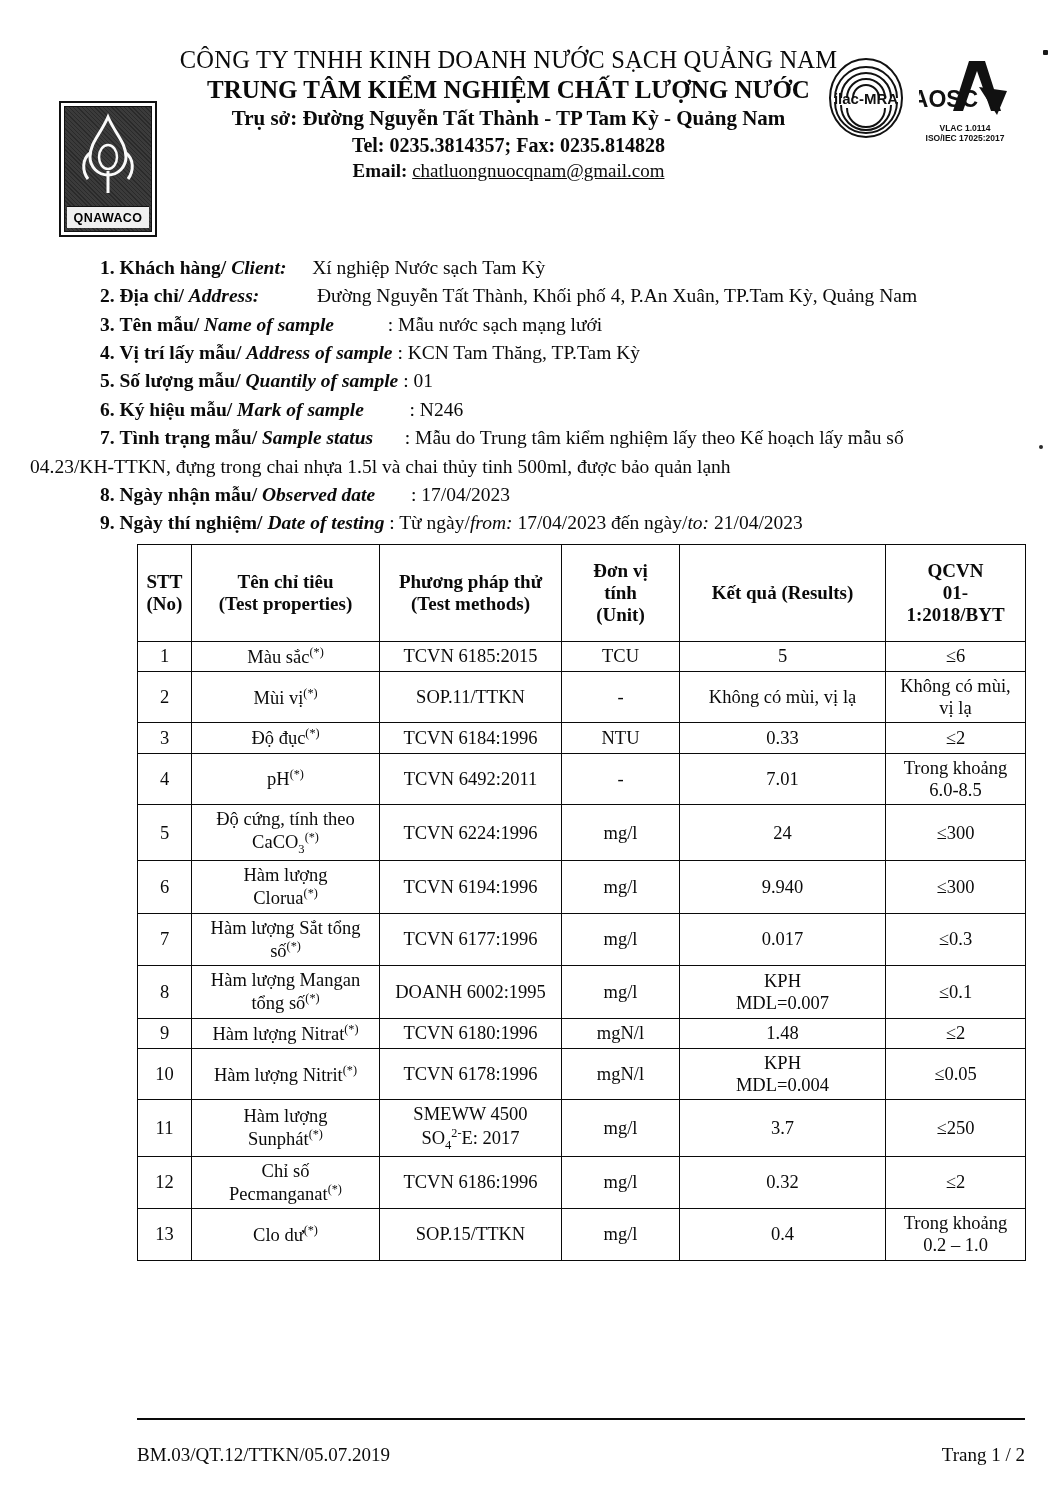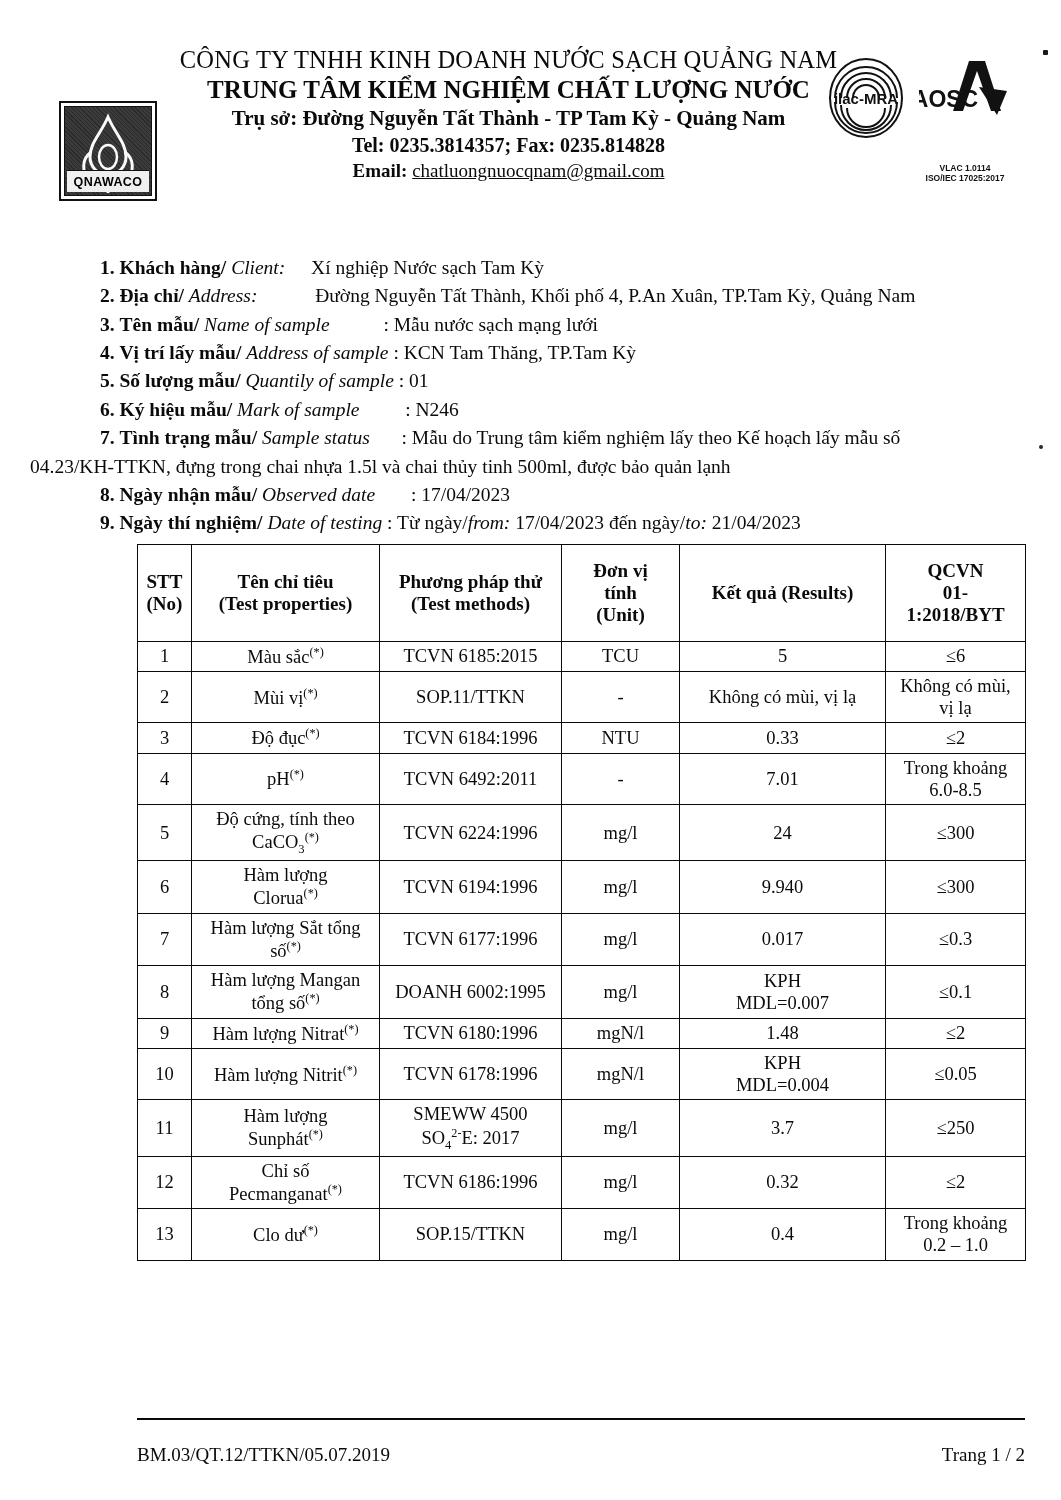--- a/index.html
+++ b/index.html
@@ -26,21 +26,21 @@
   .header {
     position: relative;
     height: 200px;
     padding-top: 46px;
   }
   .logo-left {
     position: absolute;
     left: 59px;
     top: 101px;
     width: 98px;
-    height: 100px;
+    height: 136px;
     border: 2px solid #111;
     padding: 3px;
     box-sizing: border-box;
     background: #fff;
   }
   .logo-left-inner {
     width: 100%;
     height: 100%;
     border: 1px solid #111;
     box-sizing: border-box;
@@ -143,21 +143,21 @@
   .info {
     margin: 8px 0 0 0;
     padding: 0 30px 0 100px;
     font-size: 19.5px;
     line-height: 1.455;
   }
   .info-row {
     white-space: nowrap;
   }
   .lbl { font-weight: bold; }
-  .lbl-it { font-weight: normal; font-style: italic; }
+  .lbl-it { font-weight: bold; font-style: italic; }
   .val { font-weight: normal; }
   .pad-a { display: inline-block; min-width: 16px; }
 
   
   .tbl-wrap {
     margin: 6px 0 0 137px;
     width: 888px;
   }
   table.results {
     border-collapse: collapse;
@@ -247,21 +247,21 @@
         </g>
         <text x="43" y="47" text-anchor="middle" font-family="Liberation Sans, sans-serif" font-size="15" font-weight="bold" fill="#111">ilac-MRA</text>
       </svg>
 
       <div style="text-align:center;">
         <svg width="92" height="62" viewBox="0 0 92 62">
           <path d="M50 4 L34 54 L44 54 L58 14 L72 54 L82 54 L66 4 Z" fill="#111"></path>
           <path d="M60 30 L78 58 L88 34 Z" fill="#111"></path>
           <text x="26" y="50" text-anchor="middle" font-family="Liberation Sans, sans-serif" font-size="23" font-weight="bold" fill="#111">AOSC</text>
         </svg>
-        <div style="font-family:'Liberation Sans',sans-serif;font-size:8.5px;font-weight:bold;line-height:1.22;color:#111;margin-top:40px;">
+        <div style="font-family:'Liberation Sans',sans-serif;font-size:8.5px;font-weight:bold;line-height:1.22;color:#111;">
           <div>VLAC 1.0114</div>
           <div>ISO/IEC 17025:2017</div>
         </div>
       </div>
     </div>
 
     <div class="scan-dot"></div>
 
     <div class="head-text">
       <div class="head-l1">CÔNG TY TNHH KINH DOANH NƯỚC SẠCH QUẢNG NAM</div>

